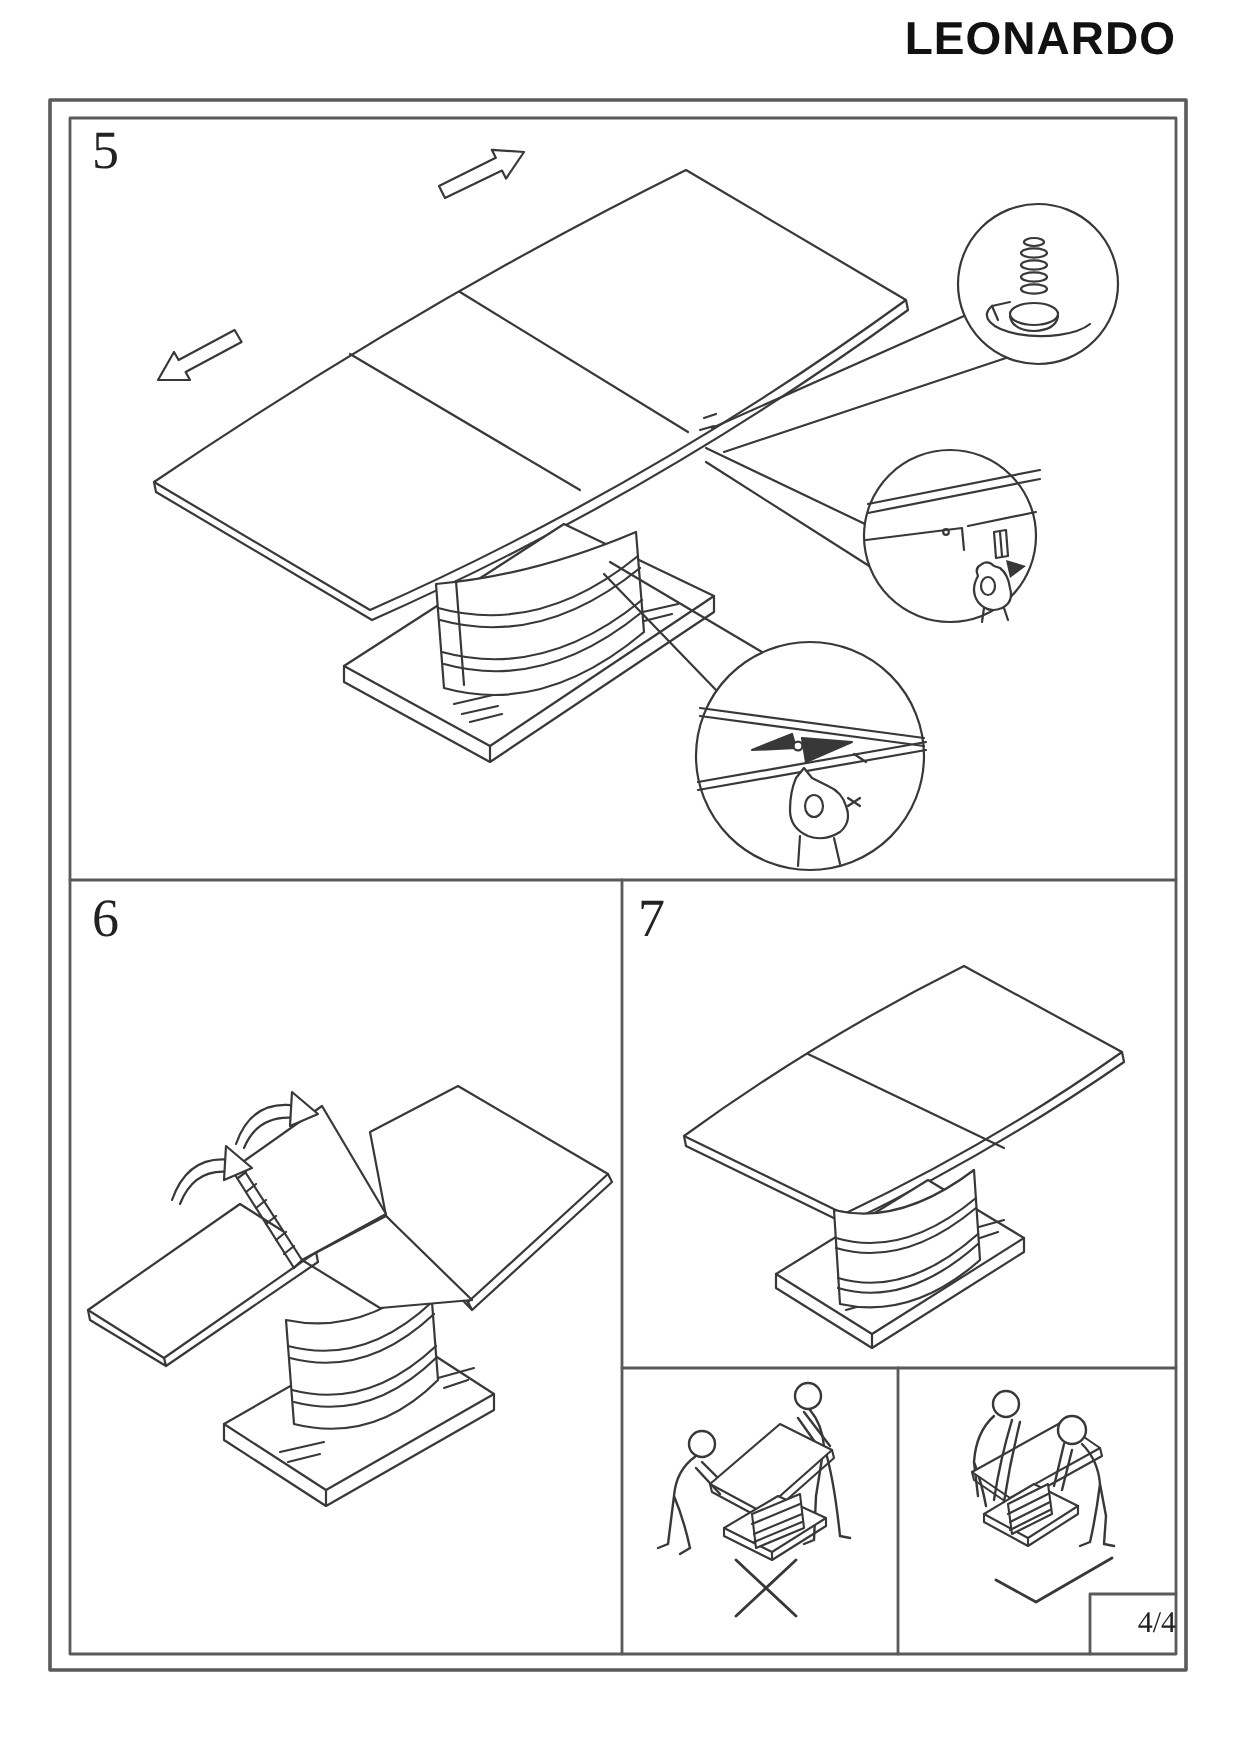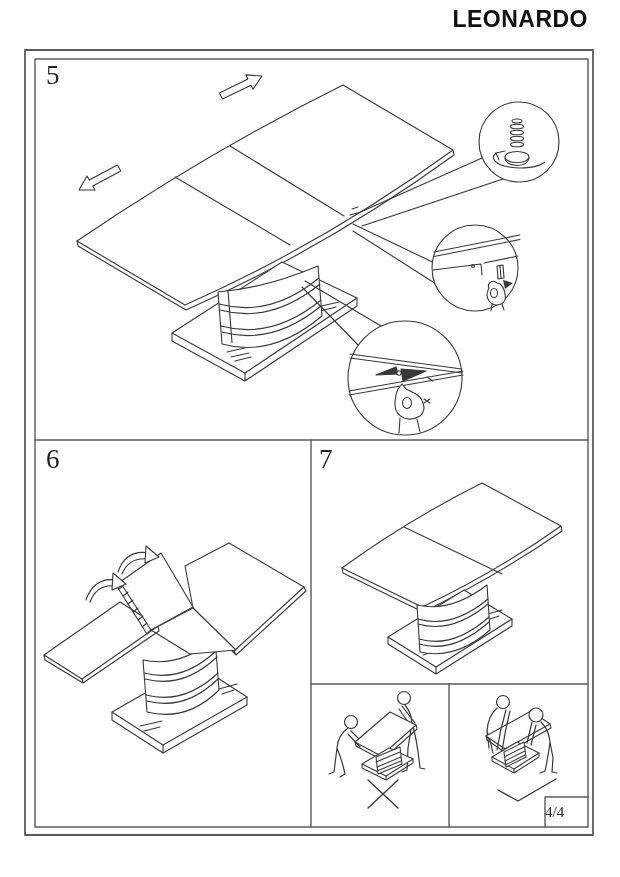--- a/index.html
+++ b/index.html
@@ -14,21 +14,21 @@
   }
   .step-label{
     position:absolute;font-size:27px;color:#222;line-height:1;
     font-family:"Liberation Serif", serif;
   }
   .label-5{left:46px;top:62px;}
   .label-6{left:46px;top:446px;}
   .label-7{left:319px;top:446px;}
   .page-indicator{
     position:absolute;left:545px;top:797px;width:43px;height:30px;
-    line-height:30px;text-align:left;font-size:15px;color:#222;
+    line-height:30px;text-align:right;font-size:15px;color:#222;
     font-family:"Liberation Serif", serif;
   }
   svg.canvas{position:absolute;left:0;top:0;}
   svg *{vector-effect:non-scaling-stroke;}
 </style>
 </head>
 <body>
 
 <div class="page">
 

